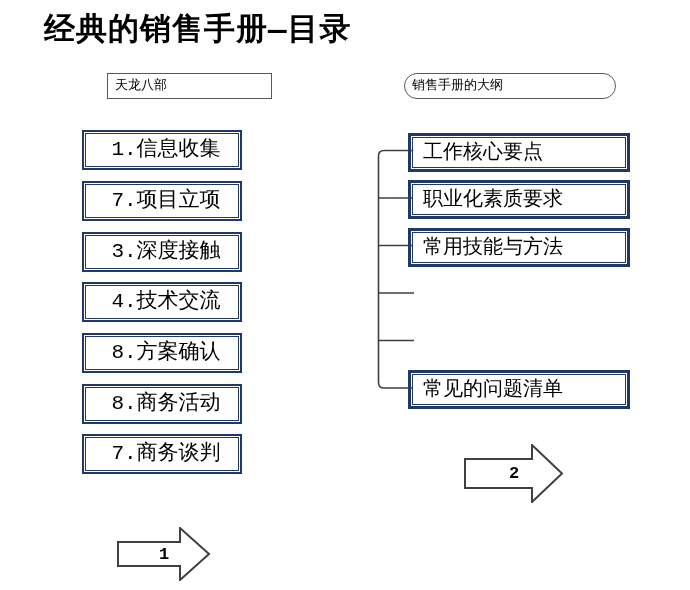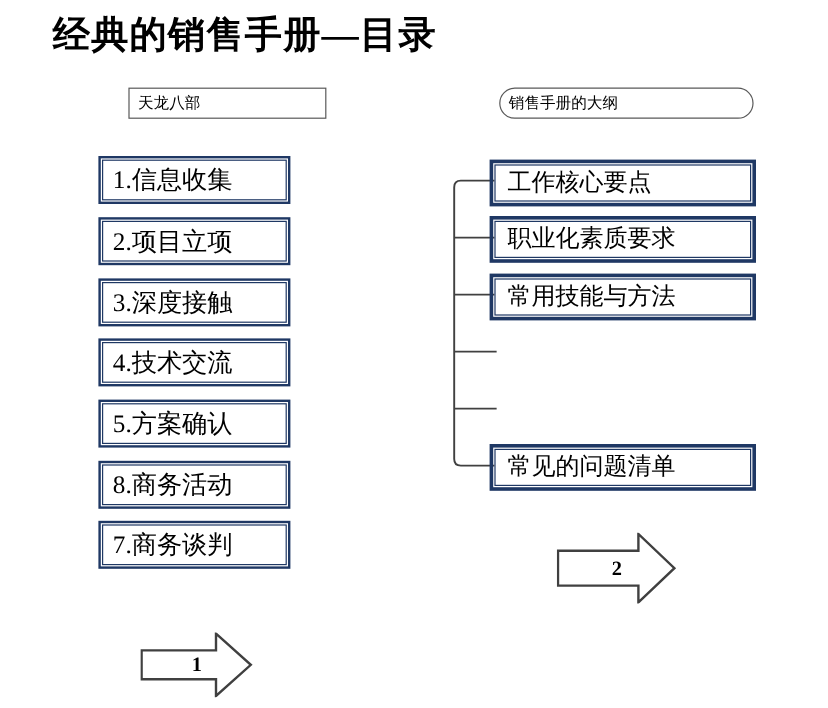--- a/index.html
+++ b/index.html
@@ -1,41 +1,42 @@
 <!DOCTYPE html>
 <html><head>
 <meta charset="utf-8">
 <style>
   html,body{margin:0;padding:0;background:#fff;}
   .canvas{
     position:relative;
     width:690px;height:590px;
     background:#ffffff;
-    font-family:Liberation Serif, serif;
+    font-family:Liberation Mono, monospace;
     color:#000;
     overflow:hidden;
   }
   .title{
     position:absolute;left:44px;top:8px;
     font-size:31px;font-weight:bold;letter-spacing:1px;
     color:#000;margin:0;white-space:nowrap;
   }
   .hdr{
     position:absolute;height:24px;
     border:1px solid #595959;background:#fff;
     font-size:13px;line-height:24px;padding-left:7px;
     white-space:nowrap;
   }
   .hdr-left{left:75px;top:73px;width:156px;margin-left:32px;}
-  .hdr-right{left:416px;top:73px;width:203px;border-radius:13px;}
+  .hdr-right{left:404px;top:73px;width:203px;border-radius:13px;}
   .item-l{
     position:absolute;left:85px;width:144px;height:32px;
     border:1px solid #1F3864;outline:2px solid #1F3864;outline-offset:1px;
     background:#fff;font-size:21px;line-height:32px;padding-left:8px;
     white-space:nowrap;
+    text-align:center;
   }
   .item-r{
     position:absolute;left:412px;width:202px;height:29px;
     border:1px solid #1F3864;outline:3px solid #1F3864;outline-offset:1px;
     background:#fff;font-size:20px;line-height:29px;padding-left:10px;
     white-space:nowrap;
   }
   .bracket{position:absolute;left:370px;top:140px;}
   .arrow{position:absolute;}
   .arrow svg{display:block;}
@@ -52,24 +53,24 @@
 <body>
 
 <div class="canvas">
 
   <h1 class="title">经典的销售手册—目录</h1>
 
   <div class="hdr hdr-left">天龙八部</div>
   <div class="hdr hdr-right">销售手册的大纲</div>
 
   <div class="item-l" style="top:133px">1.信息收集</div>
-  <div class="item-l" style="top:184px">2.项目立项</div>
+  <div class="item-l" style="top:184px">7.项目立项</div>
   <div class="item-l" style="top:235px">3.深度接触</div>
   <div class="item-l" style="top:285px">4.技术交流</div>
-  <div class="item-l" style="top:336px">5.方案确认</div>
+  <div class="item-l" style="top:336px">8.方案确认</div>
   <div class="item-l" style="top:387px">8.商务活动</div>
   <div class="item-l" style="top:437px">7.商务谈判</div>
 
   <svg class="bracket" width="44" height="256" viewBox="0 0 44 256">
     <path d="M44 10.5 H14 Q8.5 10.5 8.5 16 V242.5 Q8.5 248 14 248 H44
              M8.5 58 H44
              M8.5 105.5 H44
              M8.5 153 H44
              M8.5 200.5 H44" fill="none" stroke="#404040" stroke-width="1.6"></path>
   </svg>

